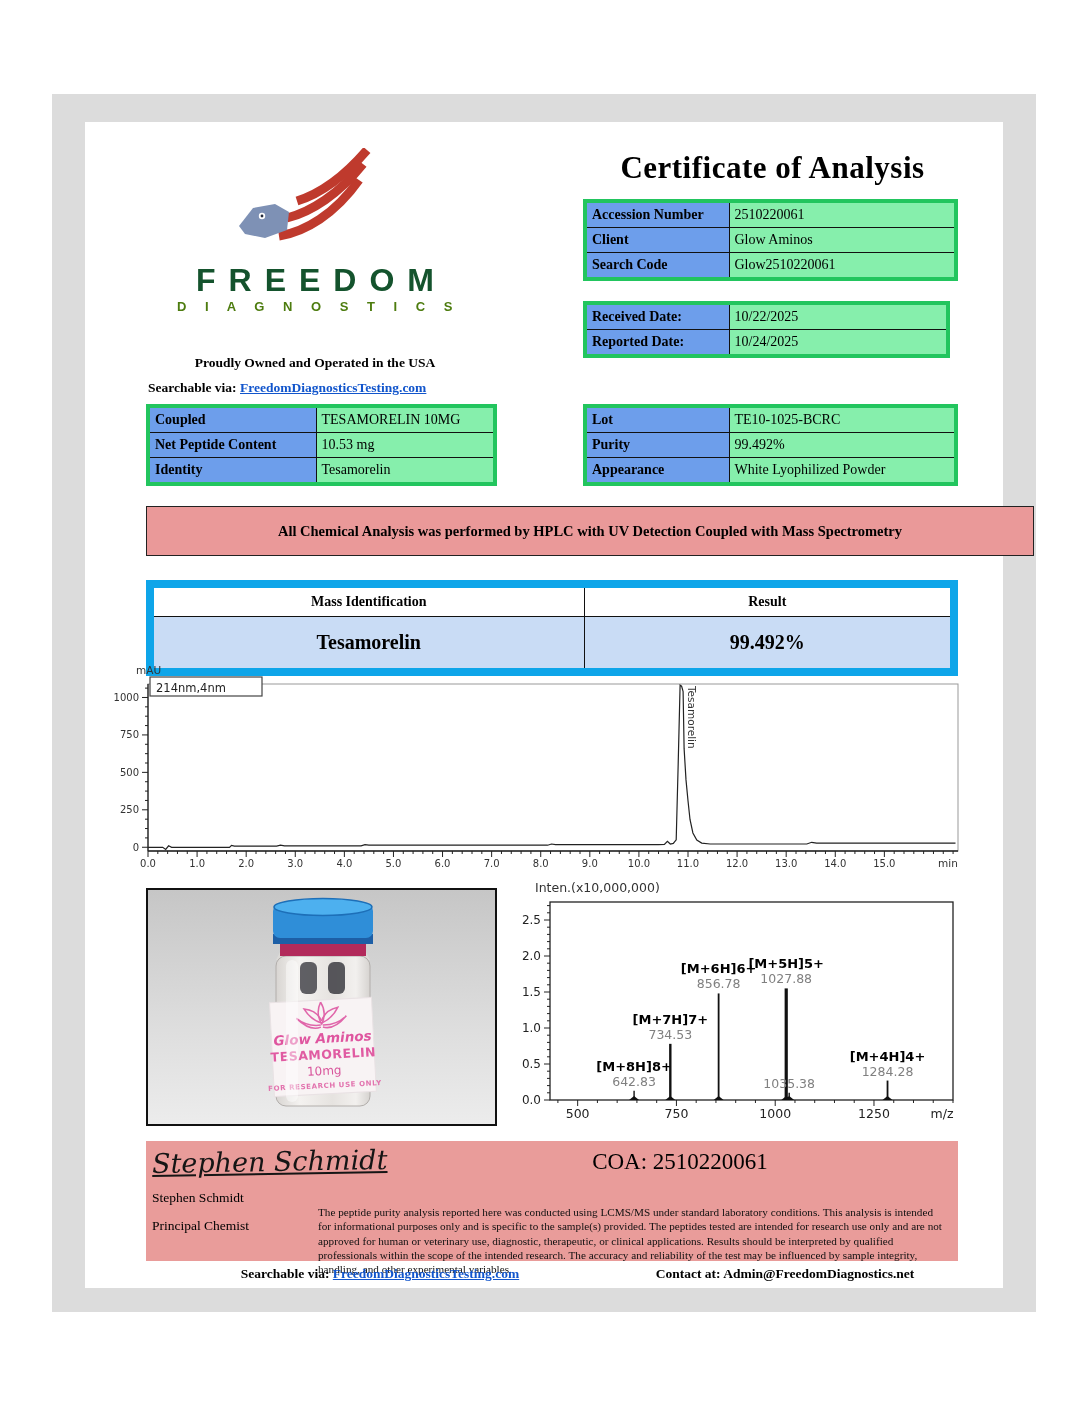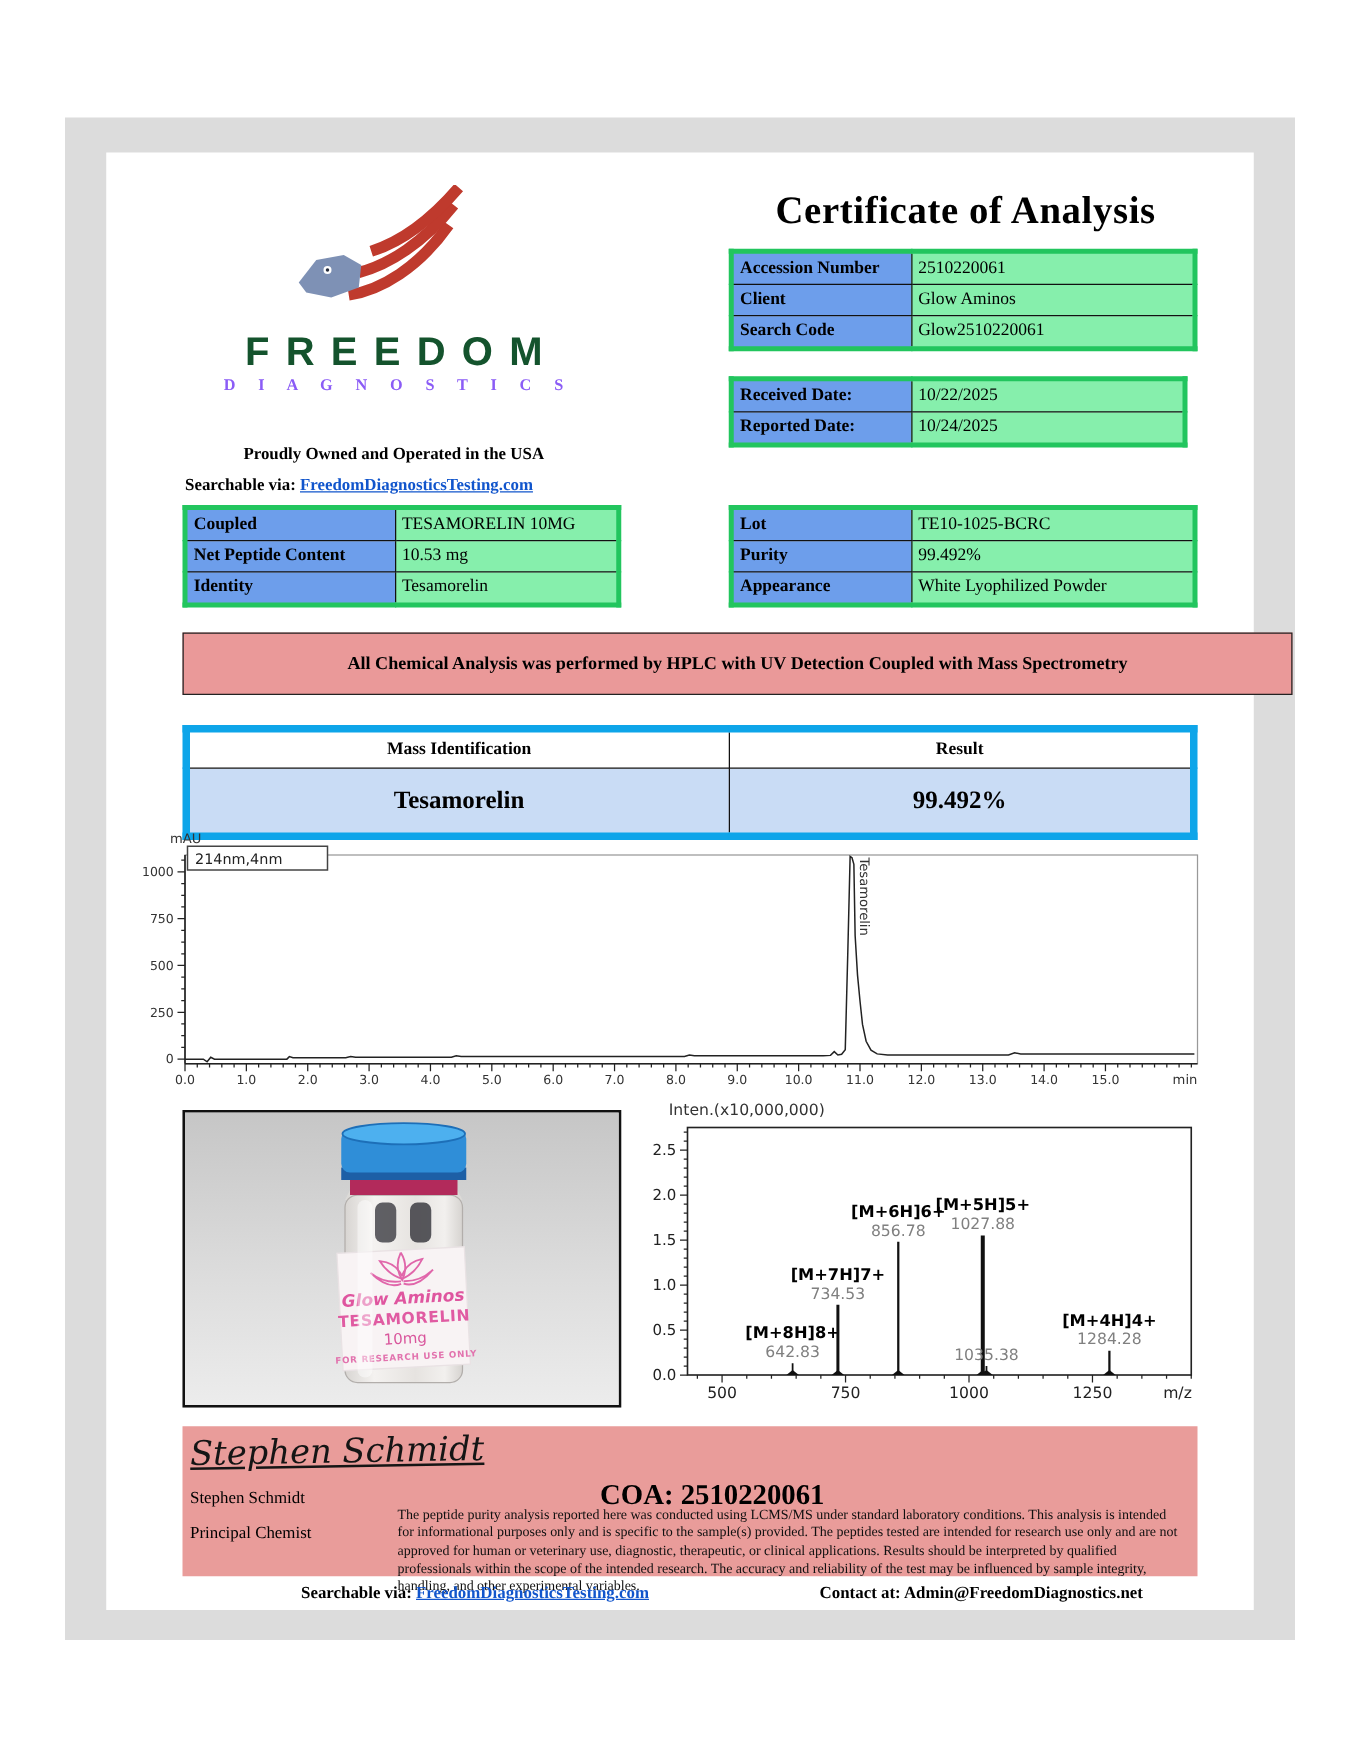--- a/index.html
+++ b/index.html
@@ -13,41 +13,41 @@
              font-size:31px;font-weight:bold;letter-spacing:.5px;}
 
   table.info{border-collapse:collapse;table-layout:fixed;border:4px solid #22c55e;}
   table.info td{border:1.5px solid #111;font-size:14px;padding:1px 5px;height:22px;vertical-align:middle;}
   table.info td.lab{background:#6d9eeb;font-weight:bold;}
   table.info td.val{background:#86efac;font-weight:normal;}
 
   .logo-wrap{left:150px;top:148px;width:330px;text-align:center;}
   .logo-name{margin-top:12px;font-family:"Liberation Sans",sans-serif;font-weight:bold;
              font-size:32px;letter-spacing:13px;color:#14532d;text-indent:13px;line-height:1.0;}
-  .logo-sub{font-family:Liberation Serif, serif;font-weight:bold;font-size:13px;
-            letter-spacing:7.5px;color:#8b5cf6;text-indent:7px;margin-top:3px;}
+  .logo-sub{font-family:Liberation Sans, sans-serif;font-weight:bold;font-size:13px;
+            letter-spacing:7.5px;color:#4d7c0f;text-indent:7px;margin-top:3px;}
   .tagline{left:150px;top:355px;width:330px;text-align:center;font-weight:bold;font-size:13.5px;}
   .search-top{left:148px;top:380px;font-weight:bold;font-size:13.5px;}
   a.link{color:#1155cc;text-decoration:underline;font-weight:bold;cursor:pointer;}
 
   .banner{left:146px;top:506px;width:888px;height:50px;background:#ea9999;border:1.6px solid #222;
           display:flex;align-items:center;justify-content:center;font-weight:bold;font-size:14.5px;
           box-sizing:border-box;}
 
-  table.mass{border-collapse:collapse;table-layout:fixed;border:6px solid #0ea5e9;}
+  table.mass{border-collapse:collapse;table-layout:fixed;border:8px solid #0ea5e9;}
   table.mass td{border:1.8px solid #111;text-align:center;vertical-align:middle;}
   table.mass td.hd{background:#fff;font-weight:bold;font-size:14px;height:26px;}
   table.mass td.rw{background:#c9dcf5;font-weight:bold;font-size:20px;height:49px;}
 
   .vialbox{left:146px;top:888px;width:351px;height:238px;border:2px solid #111;box-sizing:border-box;background:#d9d9d9;}
 
   .sigblock{left:146px;top:1141px;width:812px;height:120px;background:#e99c9a;}
   .sig-script{left:152px;top:1146px;font-family:"DejaVu Serif",serif;font-style:italic;
               font-size:27px;text-decoration:underline;transform:rotate(-1deg);color:#151515;}
-  .coa{left:480px;top:1149px;width:400px;font-weight:bold;font-size:23px;margin-top:34px;}
+  .coa{left:480px;top:1149px;width:400px;text-align:center;font-weight:normal;font-size:23px;}
   .sig-name{left:152px;top:1190px;font-size:13.5px;}
   .sig-title{left:152px;top:1218px;font-size:13.5px;}
   .disclaimer{left:318px;top:1186px;width:630px;font-size:11.2px;line-height:14.3px;color:#101010;margin-top:19px;}
 
   .footer-left{left:170px;top:1266px;width:420px;text-align:center;font-weight:bold;font-size:13.5px;}
   .footer-right{left:620px;top:1266px;width:330px;text-align:center;font-weight:bold;font-size:13.5px;}
 
   svg text{font-family:"DejaVu Sans",sans-serif;}
 </style>
 </head>

